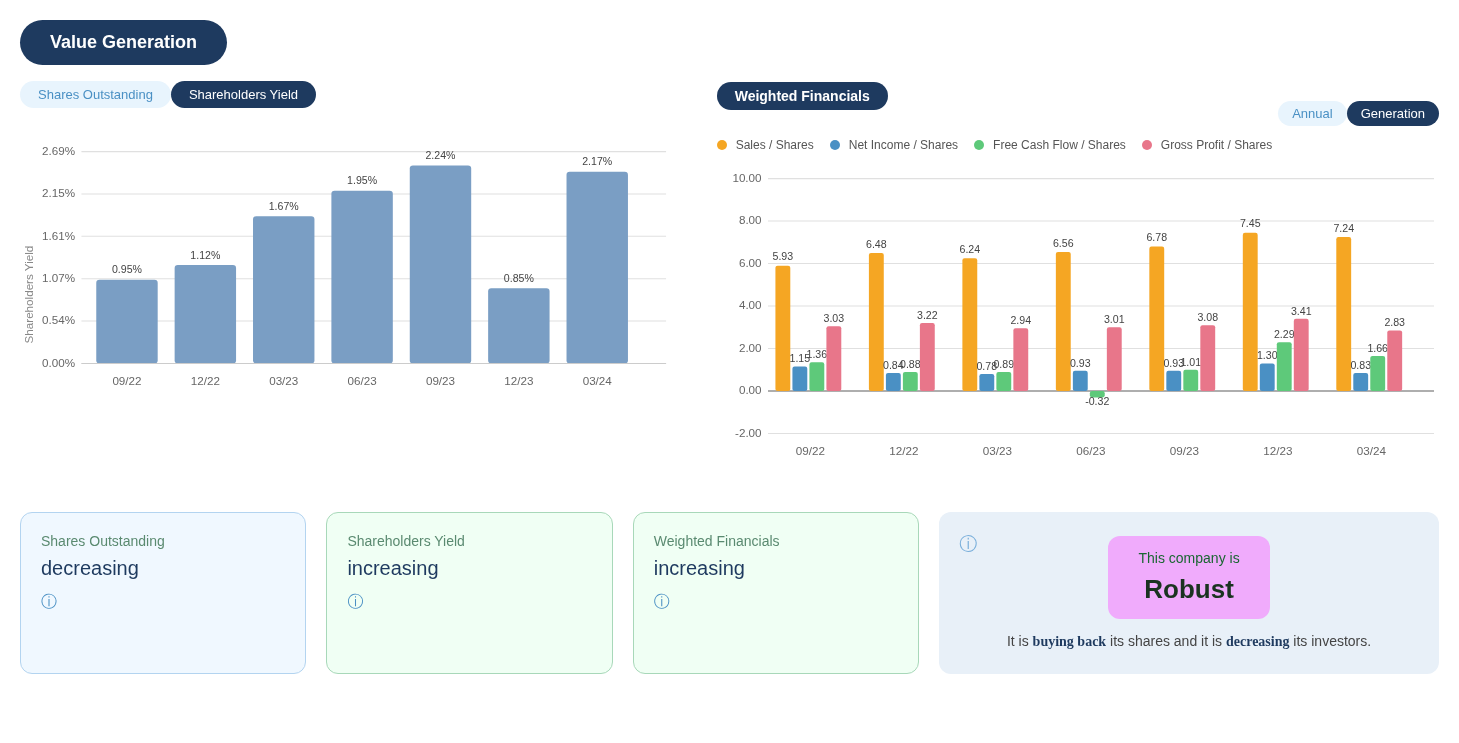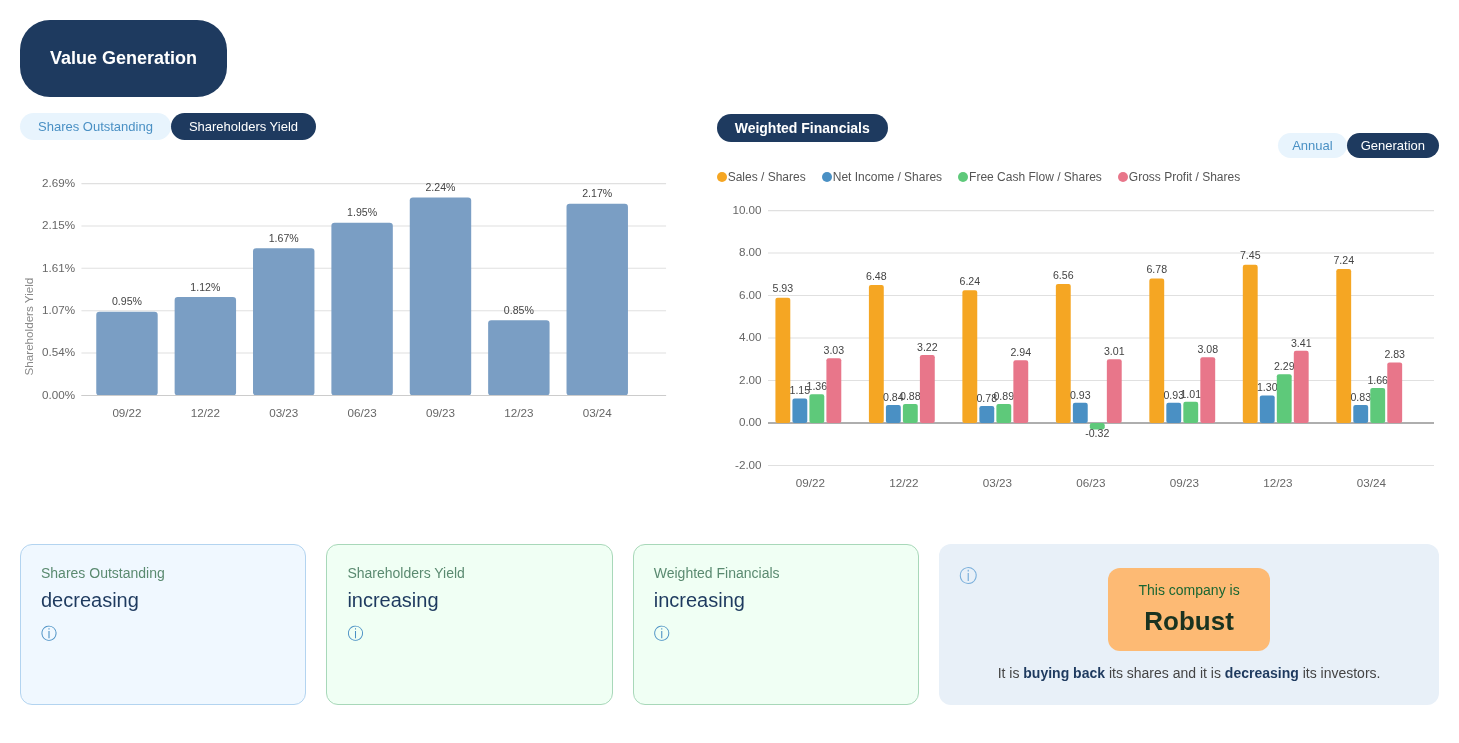--- a/index.html
+++ b/index.html
@@ -2,21 +2,21 @@
 <html><head>
   <meta charset="utf-8">
   <style>
     * { box-sizing: border-box; margin: 0; padding: 0; }
     body { font-family: -apple-system, BlinkMacSystemFont, 'Segoe UI', sans-serif; background: #fff; color: #333; padding: 20px; }
 
     .main-title {
       background: #1e3a5f;
       color: #fff;
       border-radius: 30px;
-      padding: 28px 30px;
+      padding: 12px 30px;
       display: inline-block;
       font-size: 18px;
       font-weight: 600;
       margin-bottom: 16px;
     }
 
     .top-section {
       display: flex;
       gap: 40px;
       align-items: flex-start;
@@ -105,21 +105,21 @@
       gap: 16px;
       flex-wrap: wrap;
       margin-bottom: 10px;
       font-size: 12px;
       color: #555;
     }
 
     .legend-item {
       display: flex;
       align-items: center;
-      gap: 1px;
+      gap: 9px;
     }
 
     .legend-dot {
       width: 10px;
       height: 10px;
       border-radius: 50%;
     }
 
     
     .chart-area {
@@ -175,21 +175,21 @@
       padding: 24px 30px;
       display: flex;
       flex-direction: column;
       justify-content: center;
       align-items: center;
       gap: 14px;
       position: relative;
     }
 
     .robust-badge {
-      background: #fdba74;
+      background: #f0abfc;
       border-radius: 12px;
       padding: 14px 30px;
       text-align: center;
     }
 
     .robust-badge-title {
       font-size: 14px;
       color: #1a6632;
       margin-bottom: 4px;
     }
@@ -210,20 +210,21 @@
     }
 
     .robust-desc {
       font-size: 14px;
       color: #444;
       text-align: center;
     }
 
     .robust-desc strong {
       color: #1e3a5f;
+      font-family: Liberation Serif, serif;
     }
 
     .y-axis-label {
       font-size: 11px;
       fill: #666;
     }
 
     .x-axis-label {
       font-size: 11px;
       fill: #666;

